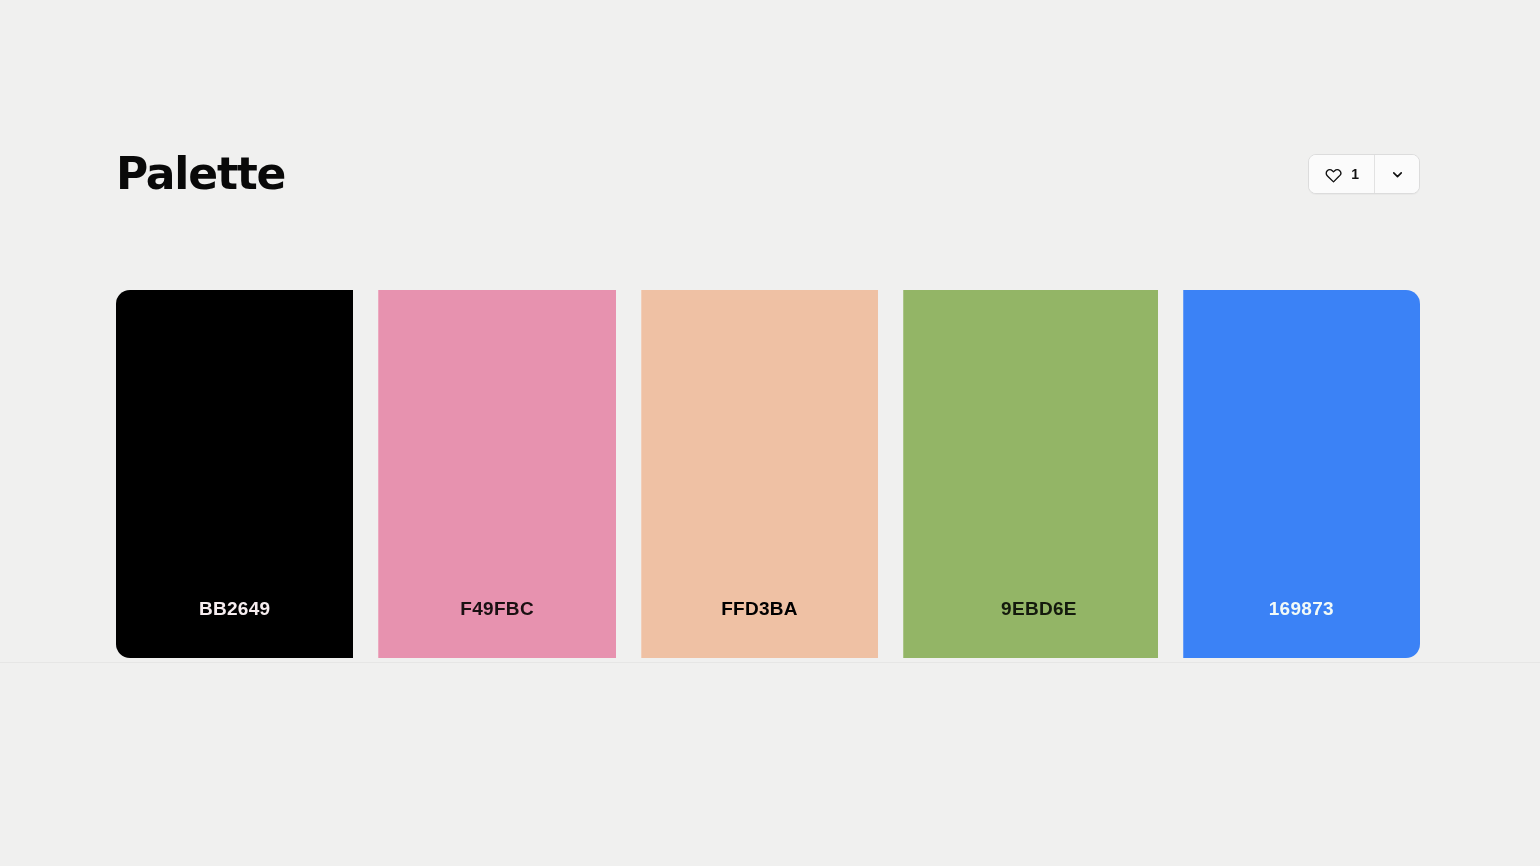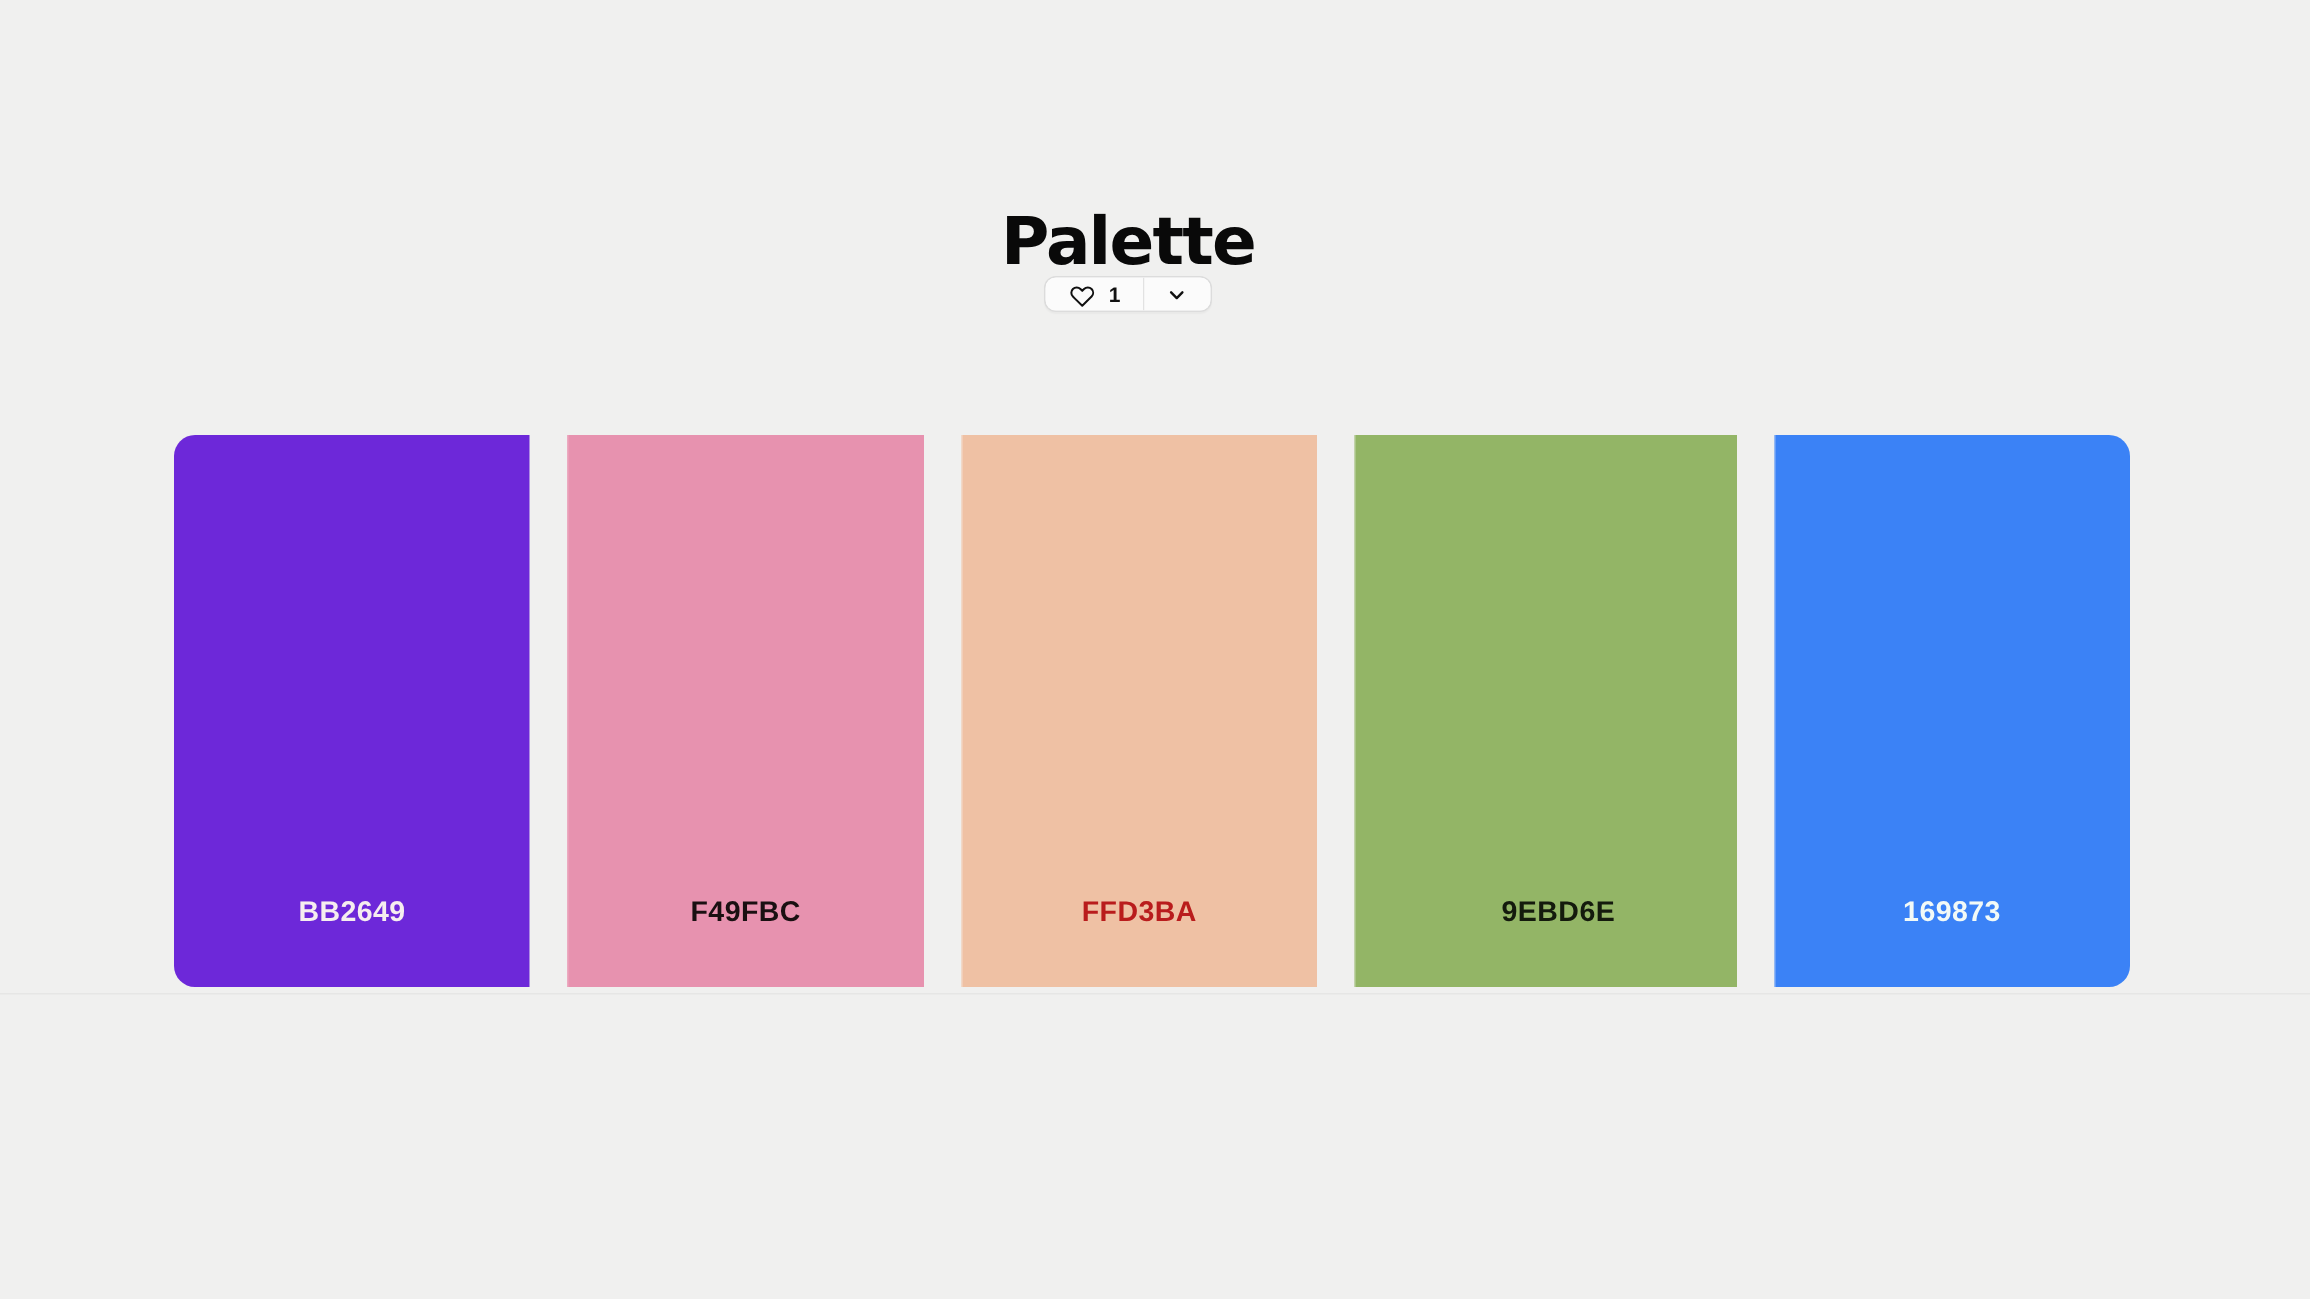--- a/index.html
+++ b/index.html
@@ -17,28 +17,27 @@
   }
 
   .page {
     position: absolute;
     inset: 0;
   }
 
   
   .header {
     position: absolute;
-    left: 100px;
+    left: 116px;
     top: 140px;
     width: 1304px;
     height: 68px;
     display: flex;
     align-items: center;
     justify-content: space-between;
-    flex-direction: column;
   }
 
   .page-title {
     font-family: "DejaVu Sans", sans-serif;
     font-size: 44px;
     font-weight: bold;
     letter-spacing: -1.2px;
     color: #090909;
     line-height: 1;
     margin: 0;
@@ -166,30 +165,30 @@
             <polyline points="6 9.5 12 15.5 18 9.5"></polyline>
           </svg>
         </span>
       </button>
 
     </div>
   </div>
 
   <div class="palette">
 
-    <div class="swatch" style="background-color: #6d28d9;">
+    <div class="swatch" style="background-color: #000000;">
       <span class="swatch-label" style="color: rgb(246, 237, 239);">BB2649</span>
     </div>
 
     <div class="swatch" style="background-color: rgb(231, 146, 175);">
       <span class="swatch-label" style="color: rgb(26, 16, 18);">F49FBC</span>
     </div>
 
     <div class="swatch" style="background-color: rgb(239, 193, 164);">
-      <span class="swatch-label" style="color: #b91c1c;">FFD3BA</span>
+      <span class="swatch-label" style="color: #000000;">FFD3BA</span>
     </div>
 
     <div class="swatch" style="background-color: rgb(147, 181, 102); padding-left: 17px;">
       <span class="swatch-label" style="color: rgb(20, 26, 13);">9EBD6E</span>
     </div>
 
     <div class="swatch" style="background-color: #3b82f6;">
       <span class="swatch-label" style="color: rgb(242, 250, 247);">169873</span>
     </div>
 

